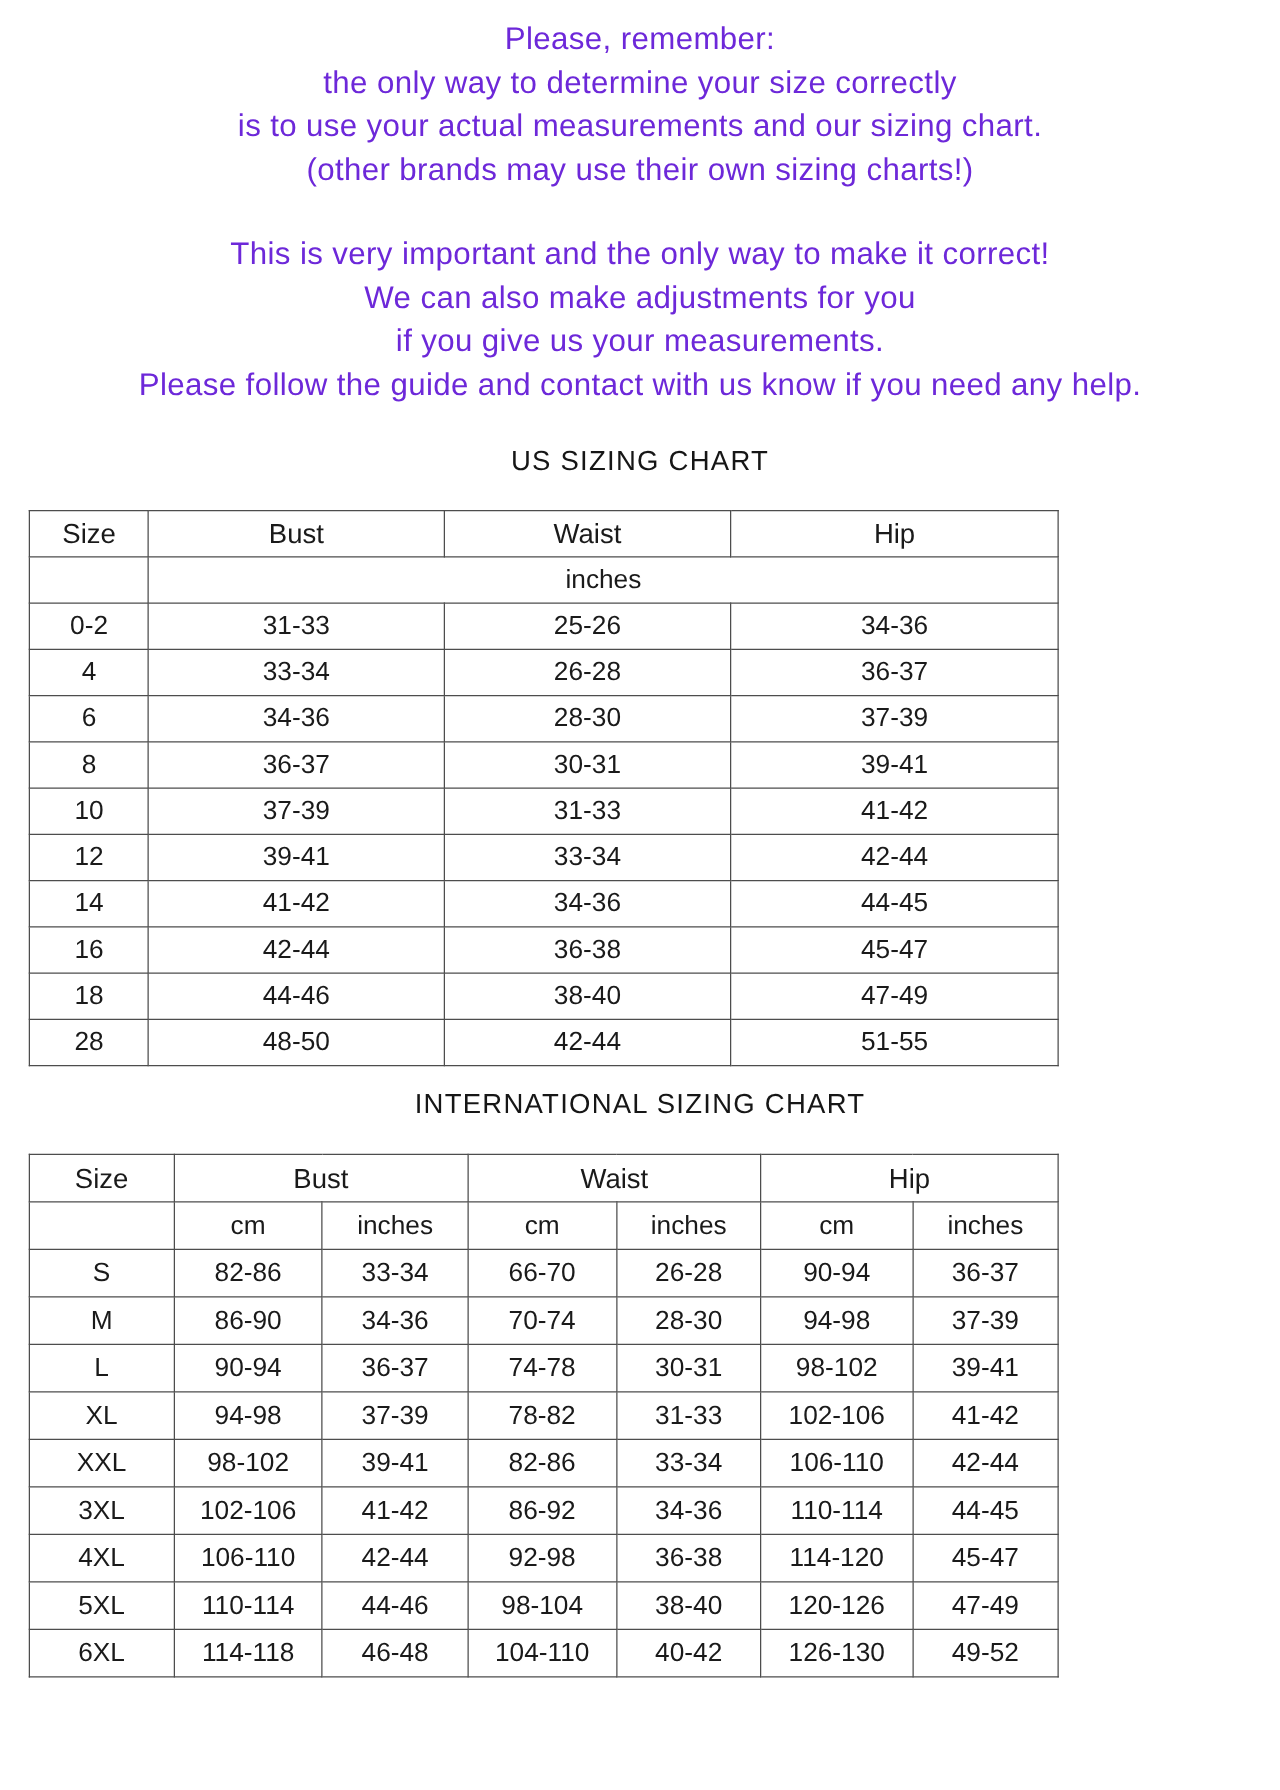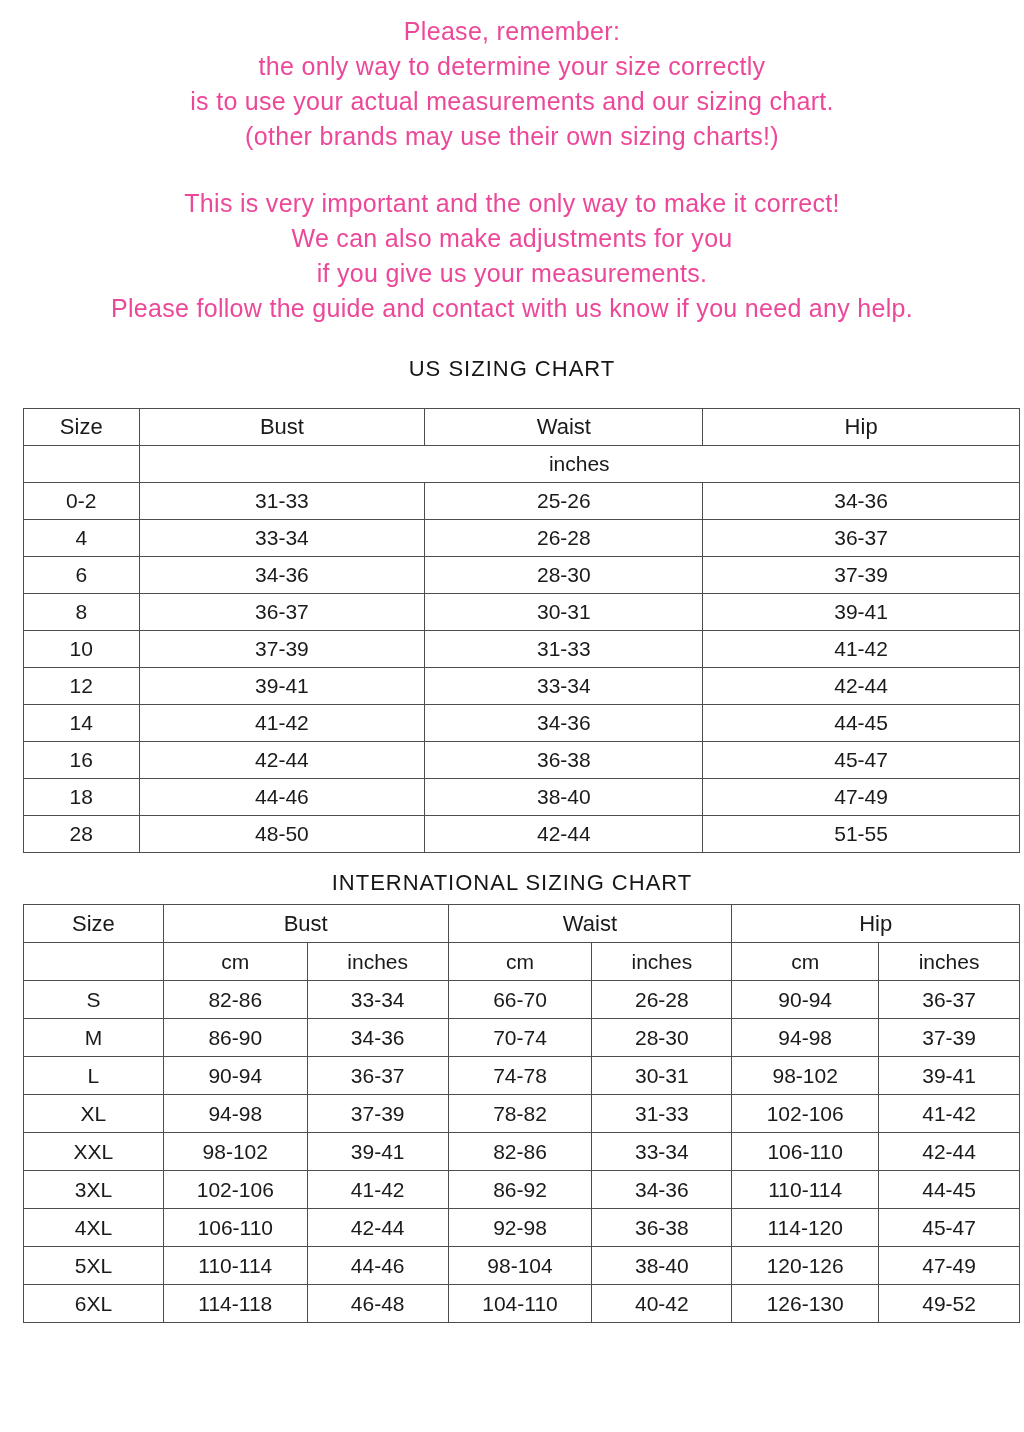--- a/index.html
+++ b/index.html
@@ -27,45 +27,45 @@
   .intro .para-gap { height: 32px; }
   .chart-title {
     text-align: center;
     font-size: 22px;
     font-weight: 300;
     letter-spacing: 1px;
     color: #161616;
     margin: 0;
   }
   .title-us { margin-top: 30px; margin-bottom: 26px; }
-  .title-intl { margin-top: 17px; margin-bottom: 8px; }
+  .title-intl { margin-top: 17px; margin-bottom: 27px; }
   table {
     border-collapse: collapse;
     table-layout: fixed;
     margin-left: 23px;
-    width: 997px;
+    width: 824px;
     font-size: 21px;
     color: #1a1a1a;
   }
   th, td {
     border: 1px solid #4d4d4d;
     text-align: center;
     vertical-align: middle;
     font-weight: 300;
     padding: 0;
     overflow: hidden;
   }
   th { font-size: 22px; }
   .us-table tr { height: 37px; }
   .intl-table tr { height: 38px; }
 </style>
 </head>
 <body>
 
-<div class="intro" id="intro-block" style="color: #ec4899;">
+<div class="intro" id="intro-block" style="color: #6d28d9;">
   <div class="intro-line">Please, remember:</div>
   <div class="intro-line">the only way to determine your size correctly</div>
   <div class="intro-line">is to use your actual measurements and our sizing chart.</div>
   <div class="intro-line">(other brands may use their own sizing charts!)</div>
   <div class="para-gap"></div>
   <div class="intro-line">This is very important and the only way to make it correct!</div>
   <div class="intro-line">We can also make adjustments for you</div>
   <div class="intro-line">if you give us your measurements.</div>
   <div class="intro-line">Please follow the guide and contact with us know if you need any help.</div>
 </div>

